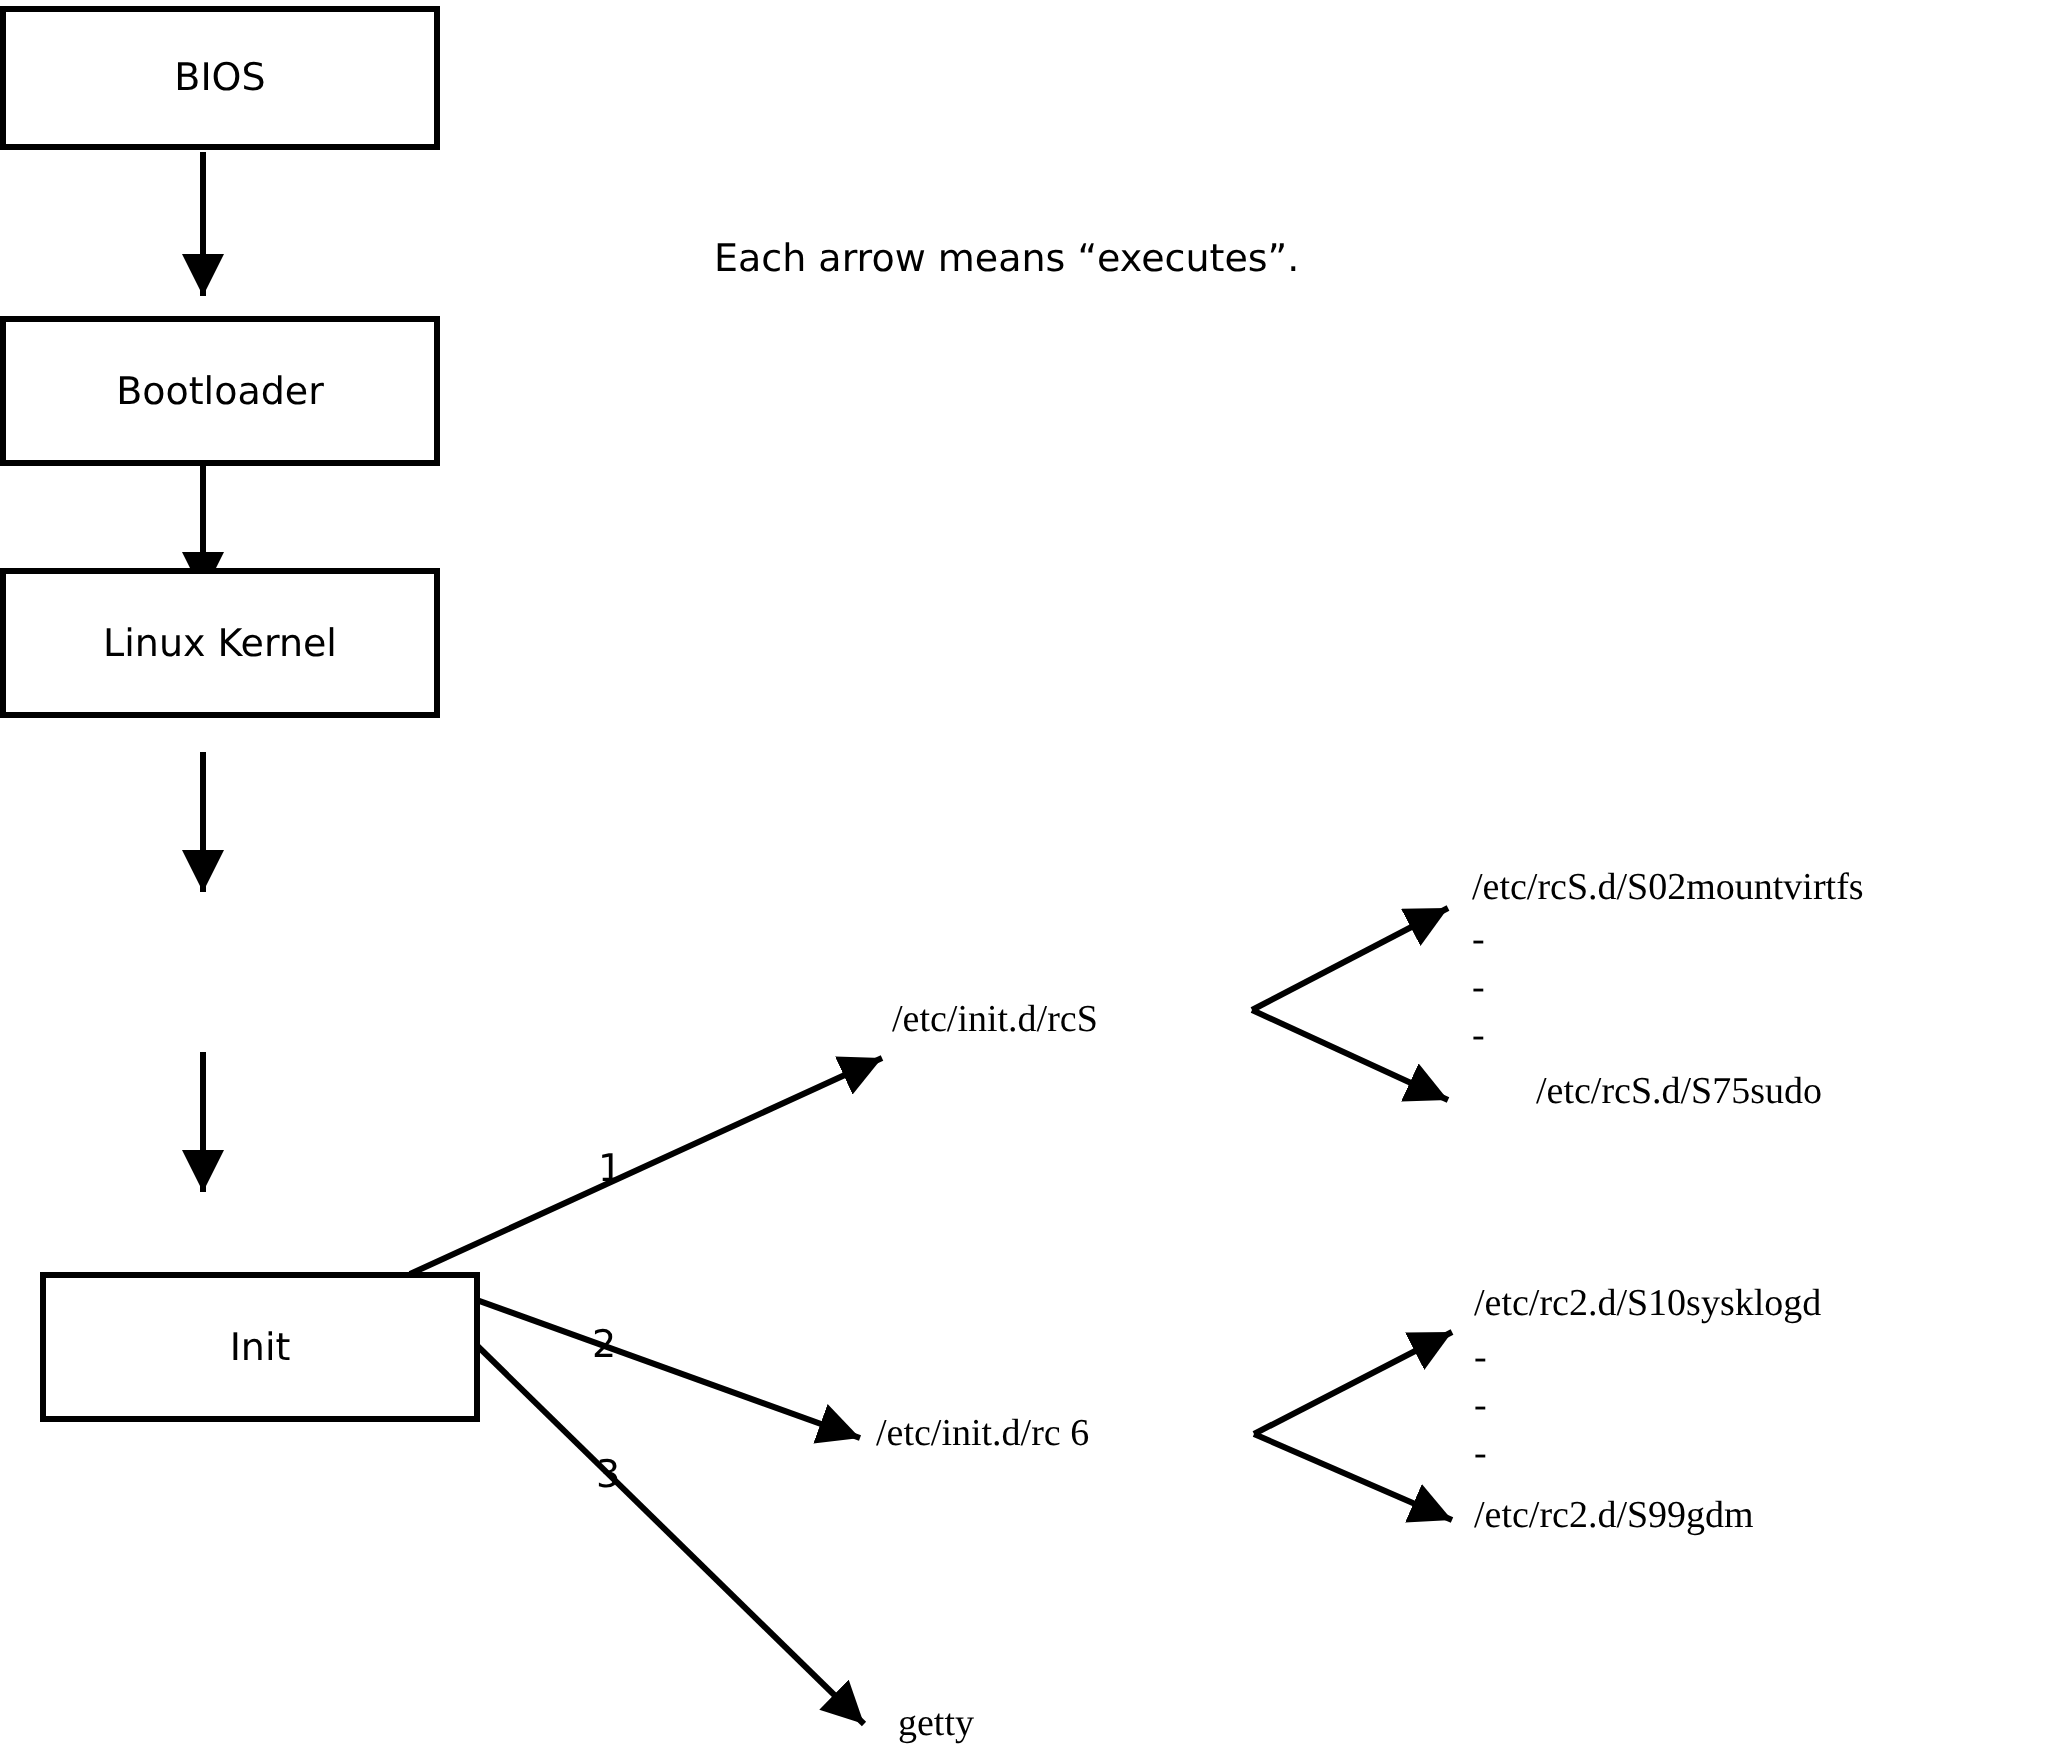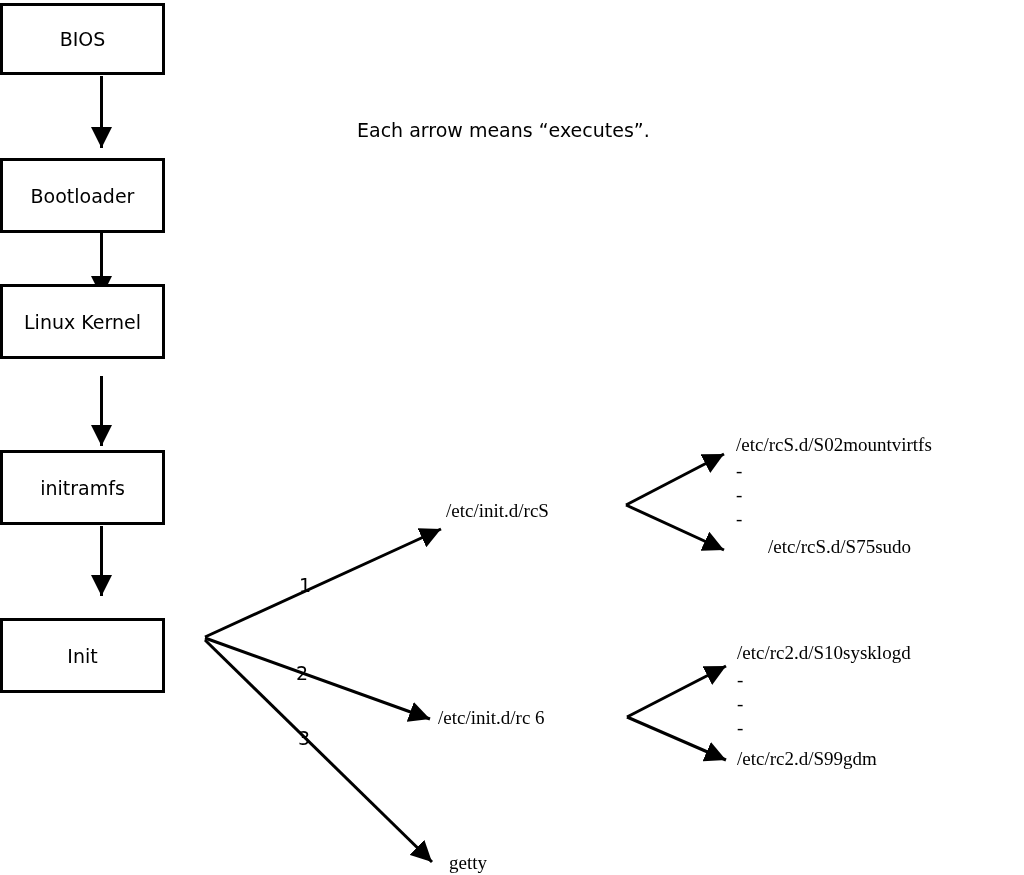--- a/index.html
+++ b/index.html
@@ -12,21 +12,21 @@
     overflow: hidden;
   }
   .arrow-layer {
     position: absolute;
     left: 0; top: 0;
     width: 1024px; height: 875px;
   }
   .node {
     position: absolute;
     left: 0;
-    width: 165px;
+    width: 220px;
     height: 75px;
     box-sizing: border-box;
     border: 3px solid #000000;
     background: #ffffff;
     display: flex;
     align-items: center;
     justify-content: center;
     font-family: "DejaVu Sans", "Liberation Sans", sans-serif;
     font-size: 19px;
     white-space: pre;
@@ -46,21 +46,21 @@
     font-family: Liberation Serif, serif;
     font-size: 19px;
     line-height: 1;
     white-space: pre;
   }
   
   #node-bios       { top: 3px;   height: 72px; }
   #node-bootloader { top: 158px; }
   #node-kernel     { top: 284px; }
   #node-initramfs  { top: 450px; }
-  #node-init       { top: 618px; }
+  #node-init       { top: 636px; margin-left: 20px; }
 
   
   #caption       { left: 357px; top: 114px; }
   #branch-num-1  { left: 299px; top: 569px; }
   #branch-num-2  { left: 296px; top: 657px; }
   #branch-num-3  { left: 298px; top: 722px; }
 
   #target-rcs    { left: 446px; top: 510px; }
   #target-rc2    { left: 438px; top: 717px; }
   #target-getty  { left: 449px; top: 862px; }
@@ -103,21 +103,20 @@
       <line x1="626" y1="505" x2="724" y2="550" marker-end="url(#ah)"></line>
 
       <line x1="627" y1="717" x2="726" y2="666" marker-end="url(#ah)"></line>
       <line x1="627" y1="717" x2="726" y2="760" marker-end="url(#ah)"></line>
     </g>
   </svg>
 
   <div class="node" id="node-bios">BIOS</div>
   <div class="node" id="node-bootloader">Bootloader</div>
   <div class="node" id="node-kernel">Linux Kernel</div>
-  <div class="node" id="node-initramfs">initramfs</div>
   <div class="node" id="node-init">Init</div>
 
   <div class="sans-label" id="caption">Each arrow means “executes”.</div>
 
   <div class="sans-label" id="branch-num-1">1</div>
   <div class="sans-label" id="branch-num-2">2</div>
   <div class="sans-label" id="branch-num-3">3</div>
 
   <div class="mono-label" id="target-rcs">/etc/init.d/rcS</div>
   <div class="mono-label" id="target-rc2">/etc/init.d/rc 6</div>

